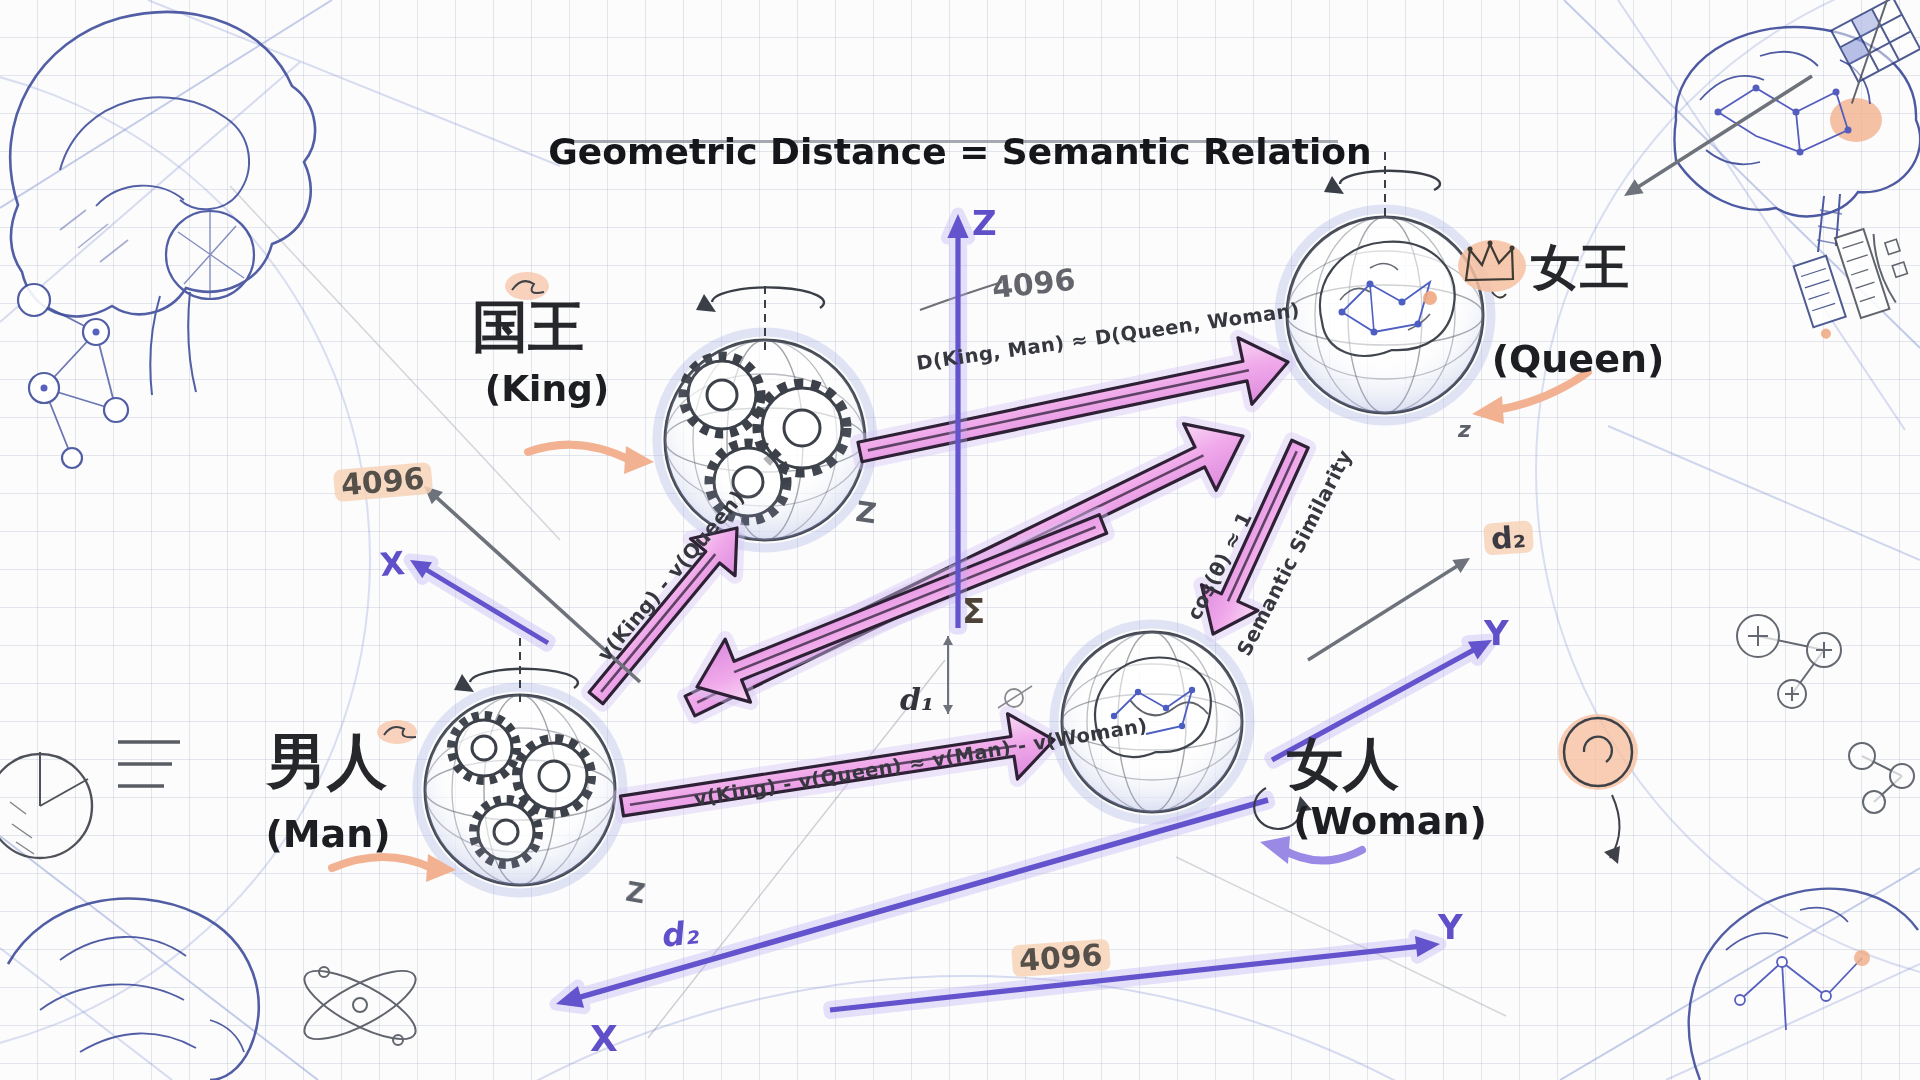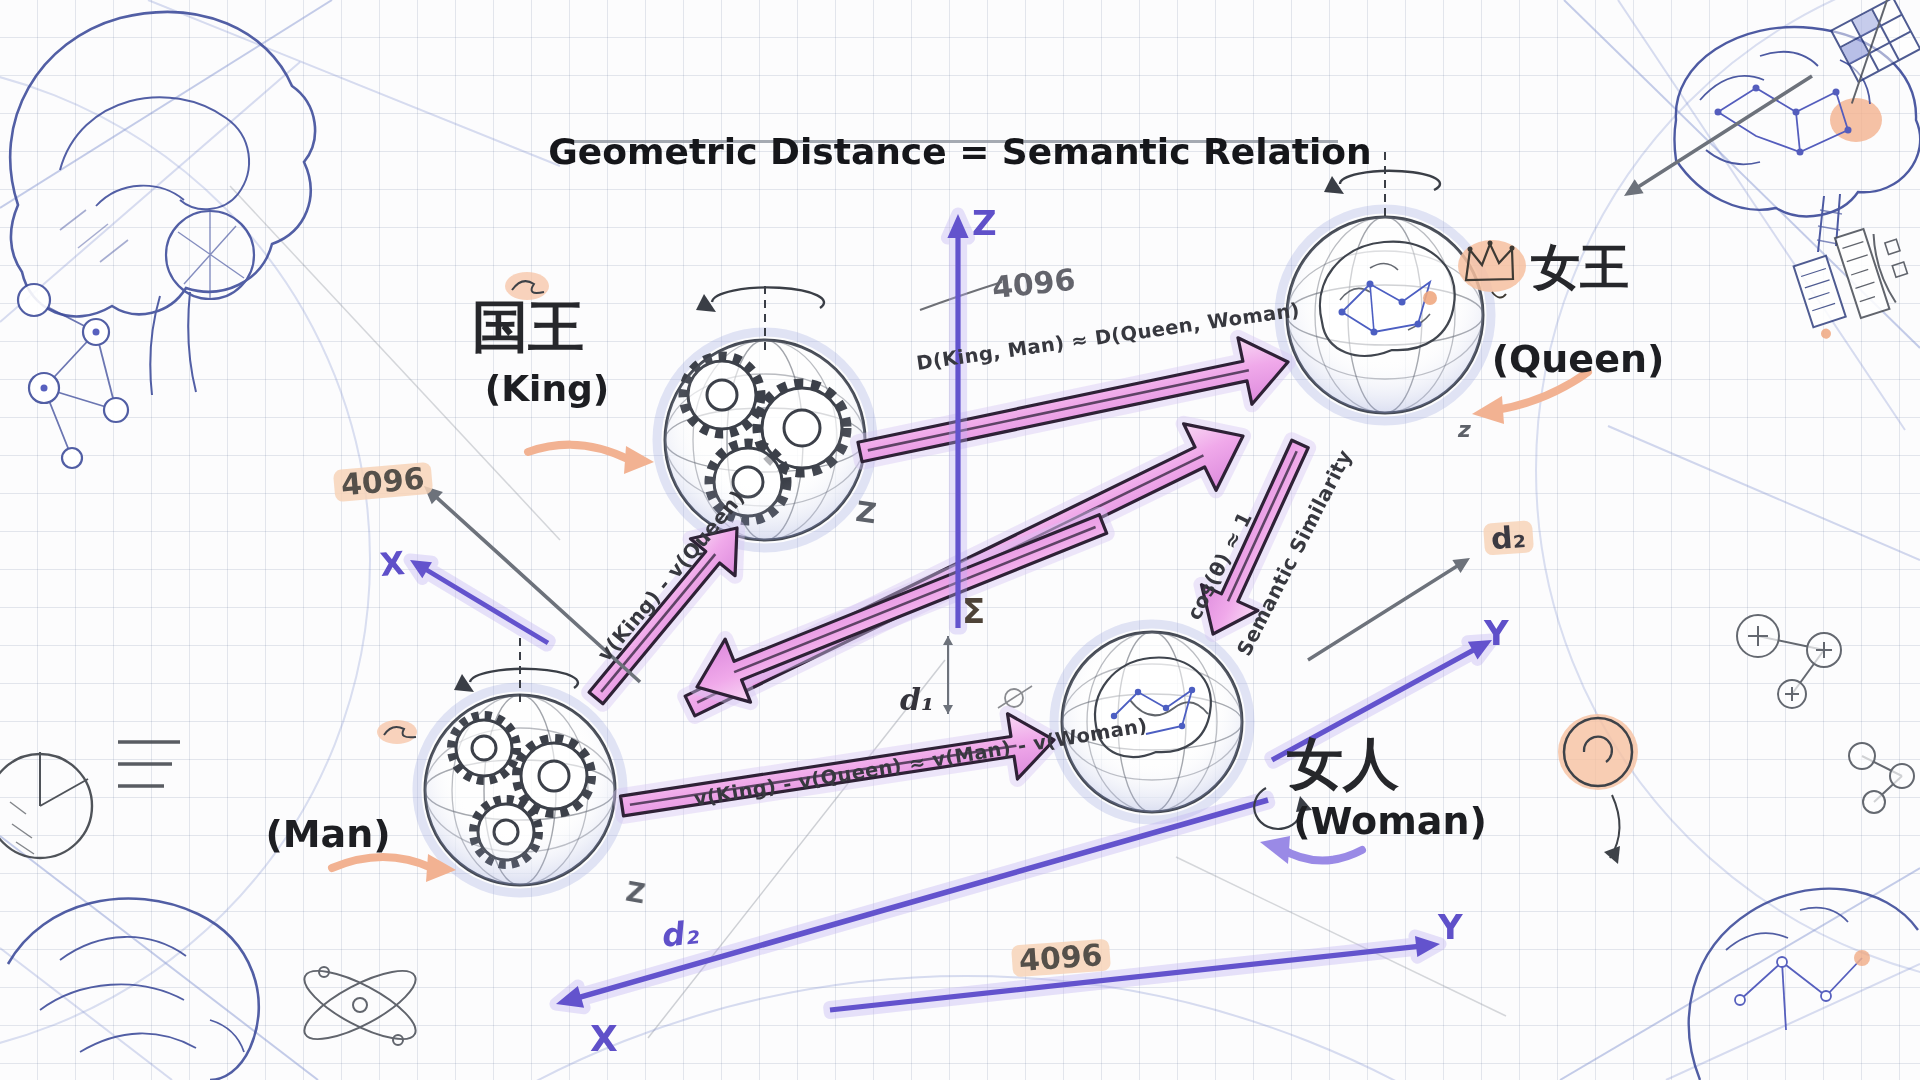--- a/index.html
+++ b/index.html
@@ -423,20 +423,21 @@
 
 <div class="title-rule"></div>
 <div class="lbl title-en">Geometric Distance = Semantic Relation</div>
 
 <div class="lbl zh" style="left:458px;top:298px;width:140px;">国王</div>
 <div class="lbl en" style="left:472px;top:370px;width:150px;">(King)</div>
 
 <div class="lbl zh" style="left:1500px;top:242px;width:160px;font-size:49px;">女王</div>
 <div class="lbl en" style="left:1478px;top:340px;width:200px;font-size:38px;">(Queen)</div>
 
+<div class="lbl zh" style="left:252px;top:730px;width:150px;font-size:60px;">男人</div>
 <div class="lbl en" style="left:248px;top:806px;width:160px;font-size:38px;margin-top:9px;">(Man)</div>
 
 <div class="lbl zh" style="left:1268px;top:735px;width:150px;">女人</div>
 <div class="lbl en" style="left:1290px;top:802px;width:200px;font-size:38px;">(Woman)</div>
 
 <div class="lbl formula" style="left:915px;top:330px;width:345px;text-align:center;transform:rotate(-8deg);">D(King, Man) ≈ D(Queen, Woman)</div>
 <div class="lbl formula" style="left:602px;top:648px;transform:rotate(-50deg);transform-origin:left center;font-size:20px;">v(King) - v(Queen)</div>
 <div class="lbl formula" style="left:692px;top:762px;width:345px;text-align:center;transform:rotate(-9.3deg);">v(King) - v(Queen) ≈ v(Man) - v(Woman)</div>
 <div class="lbl formula" style="left:1193px;top:608px;transform:rotate(-63deg);transform-origin:left center;font-size:20px;">cos(θ) ≈ 1</div>
 <div class="lbl formula" style="left:1243px;top:644px;transform:rotate(-63deg);transform-origin:left center;font-size:20px;">Semantic Similarity</div>

